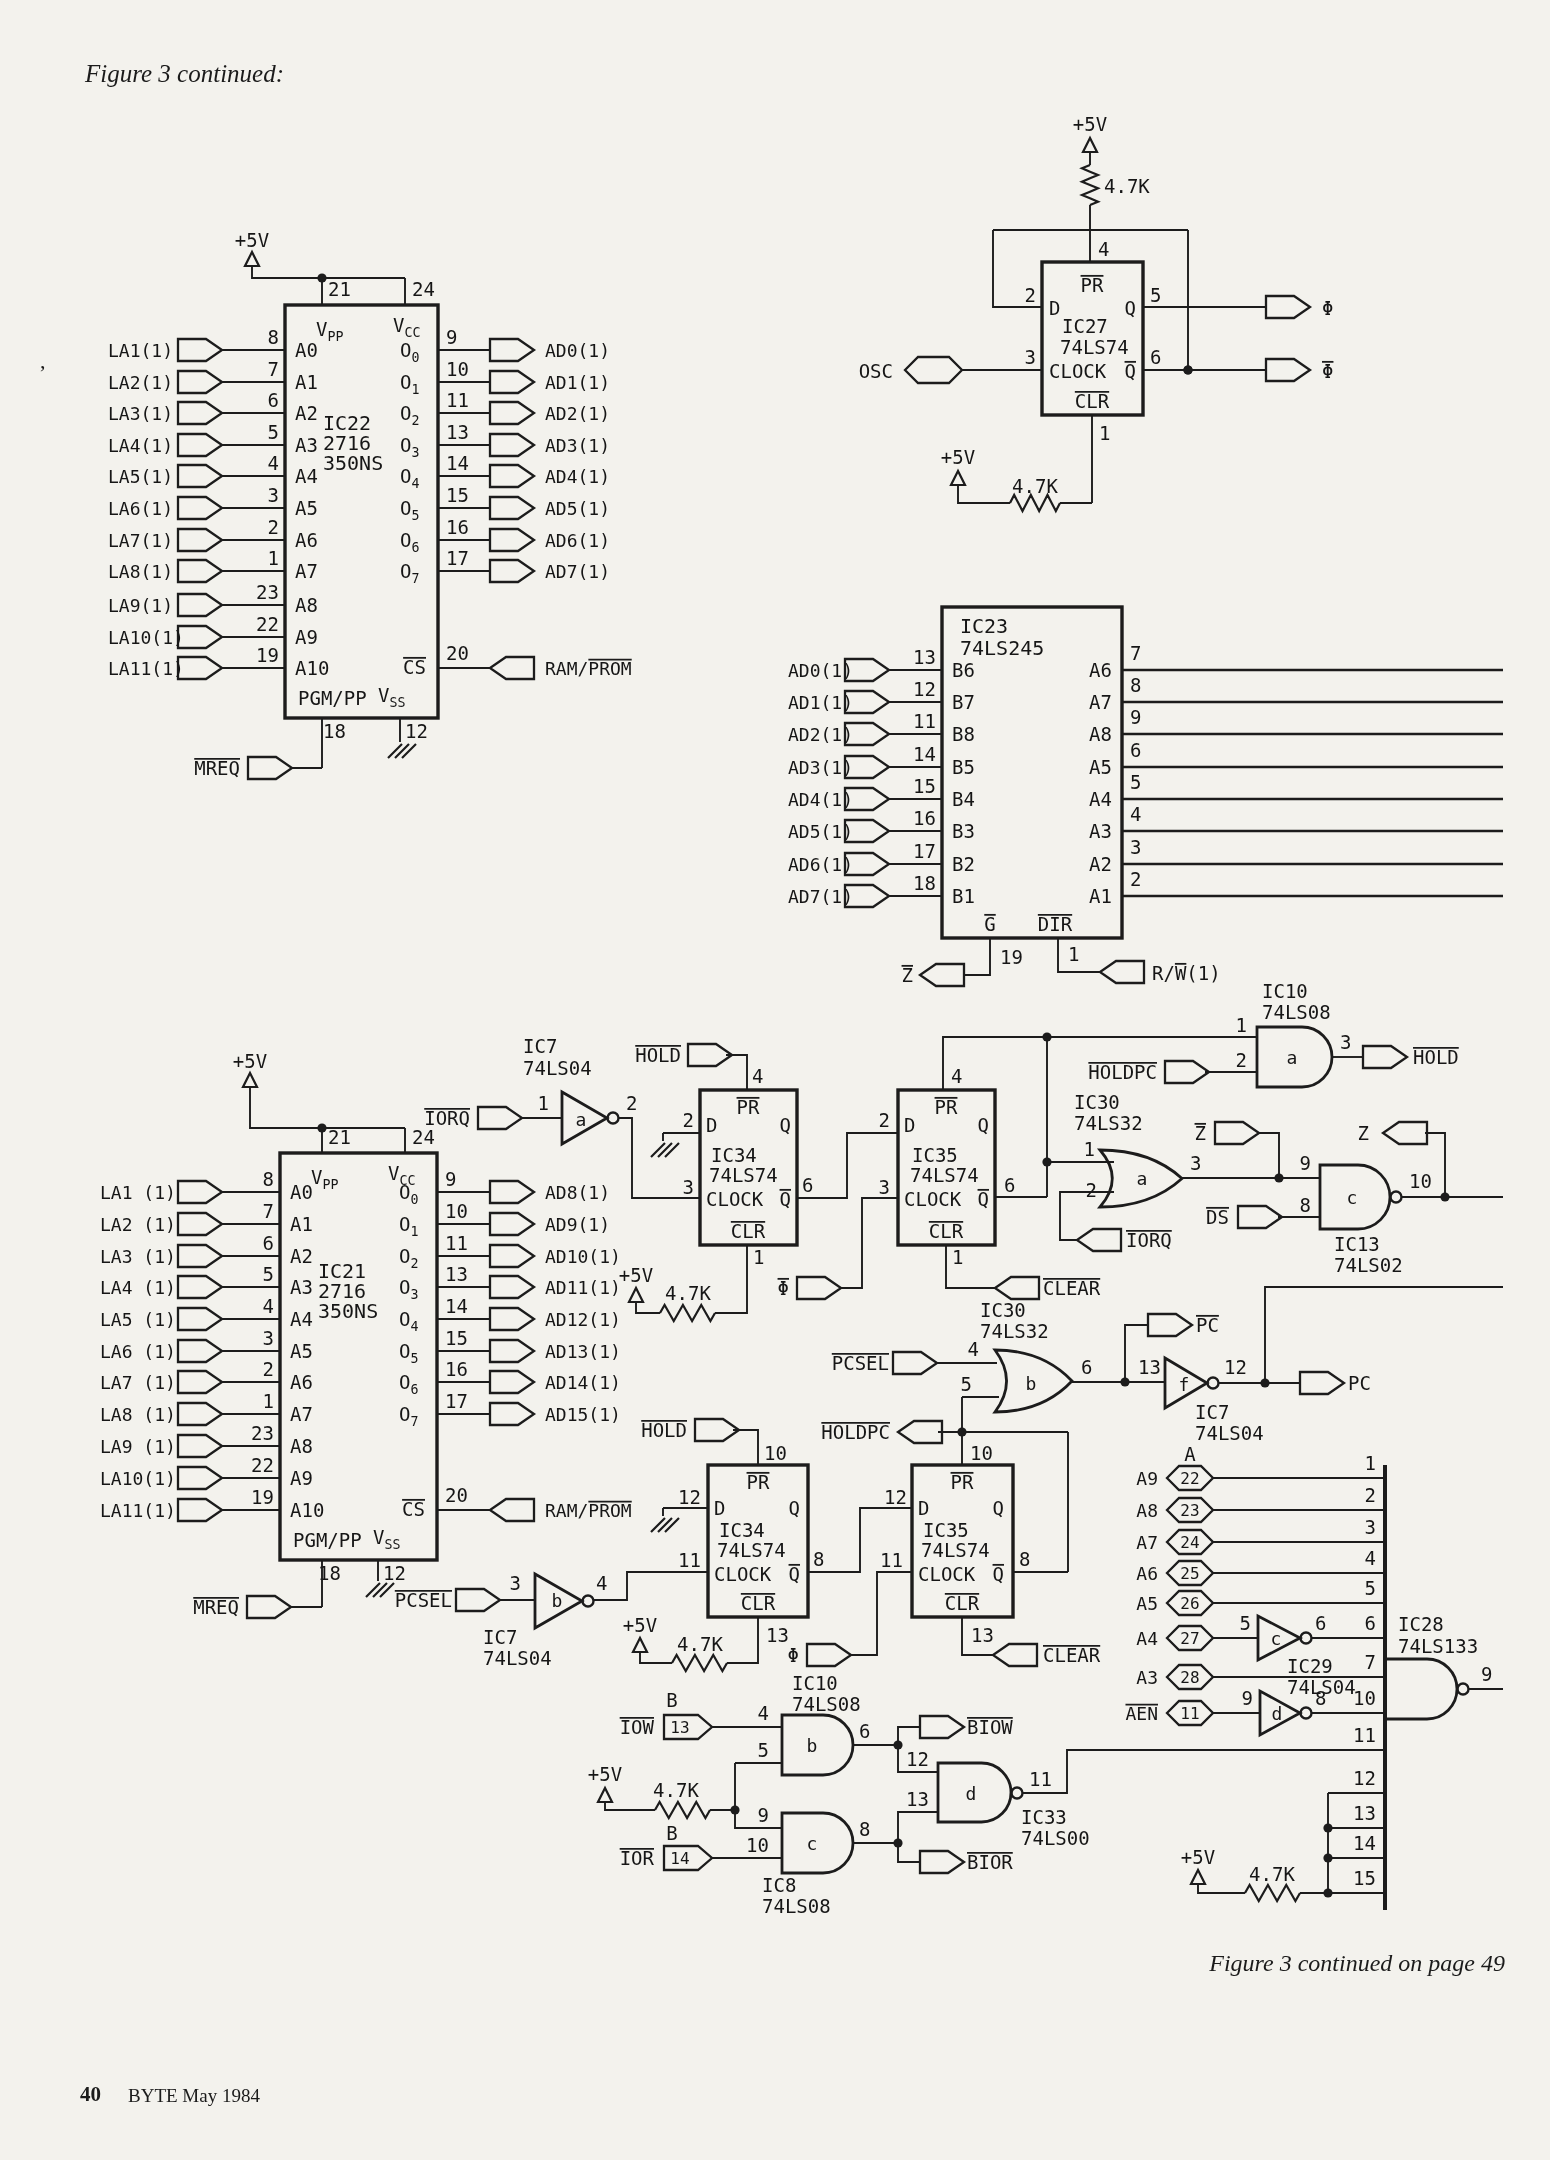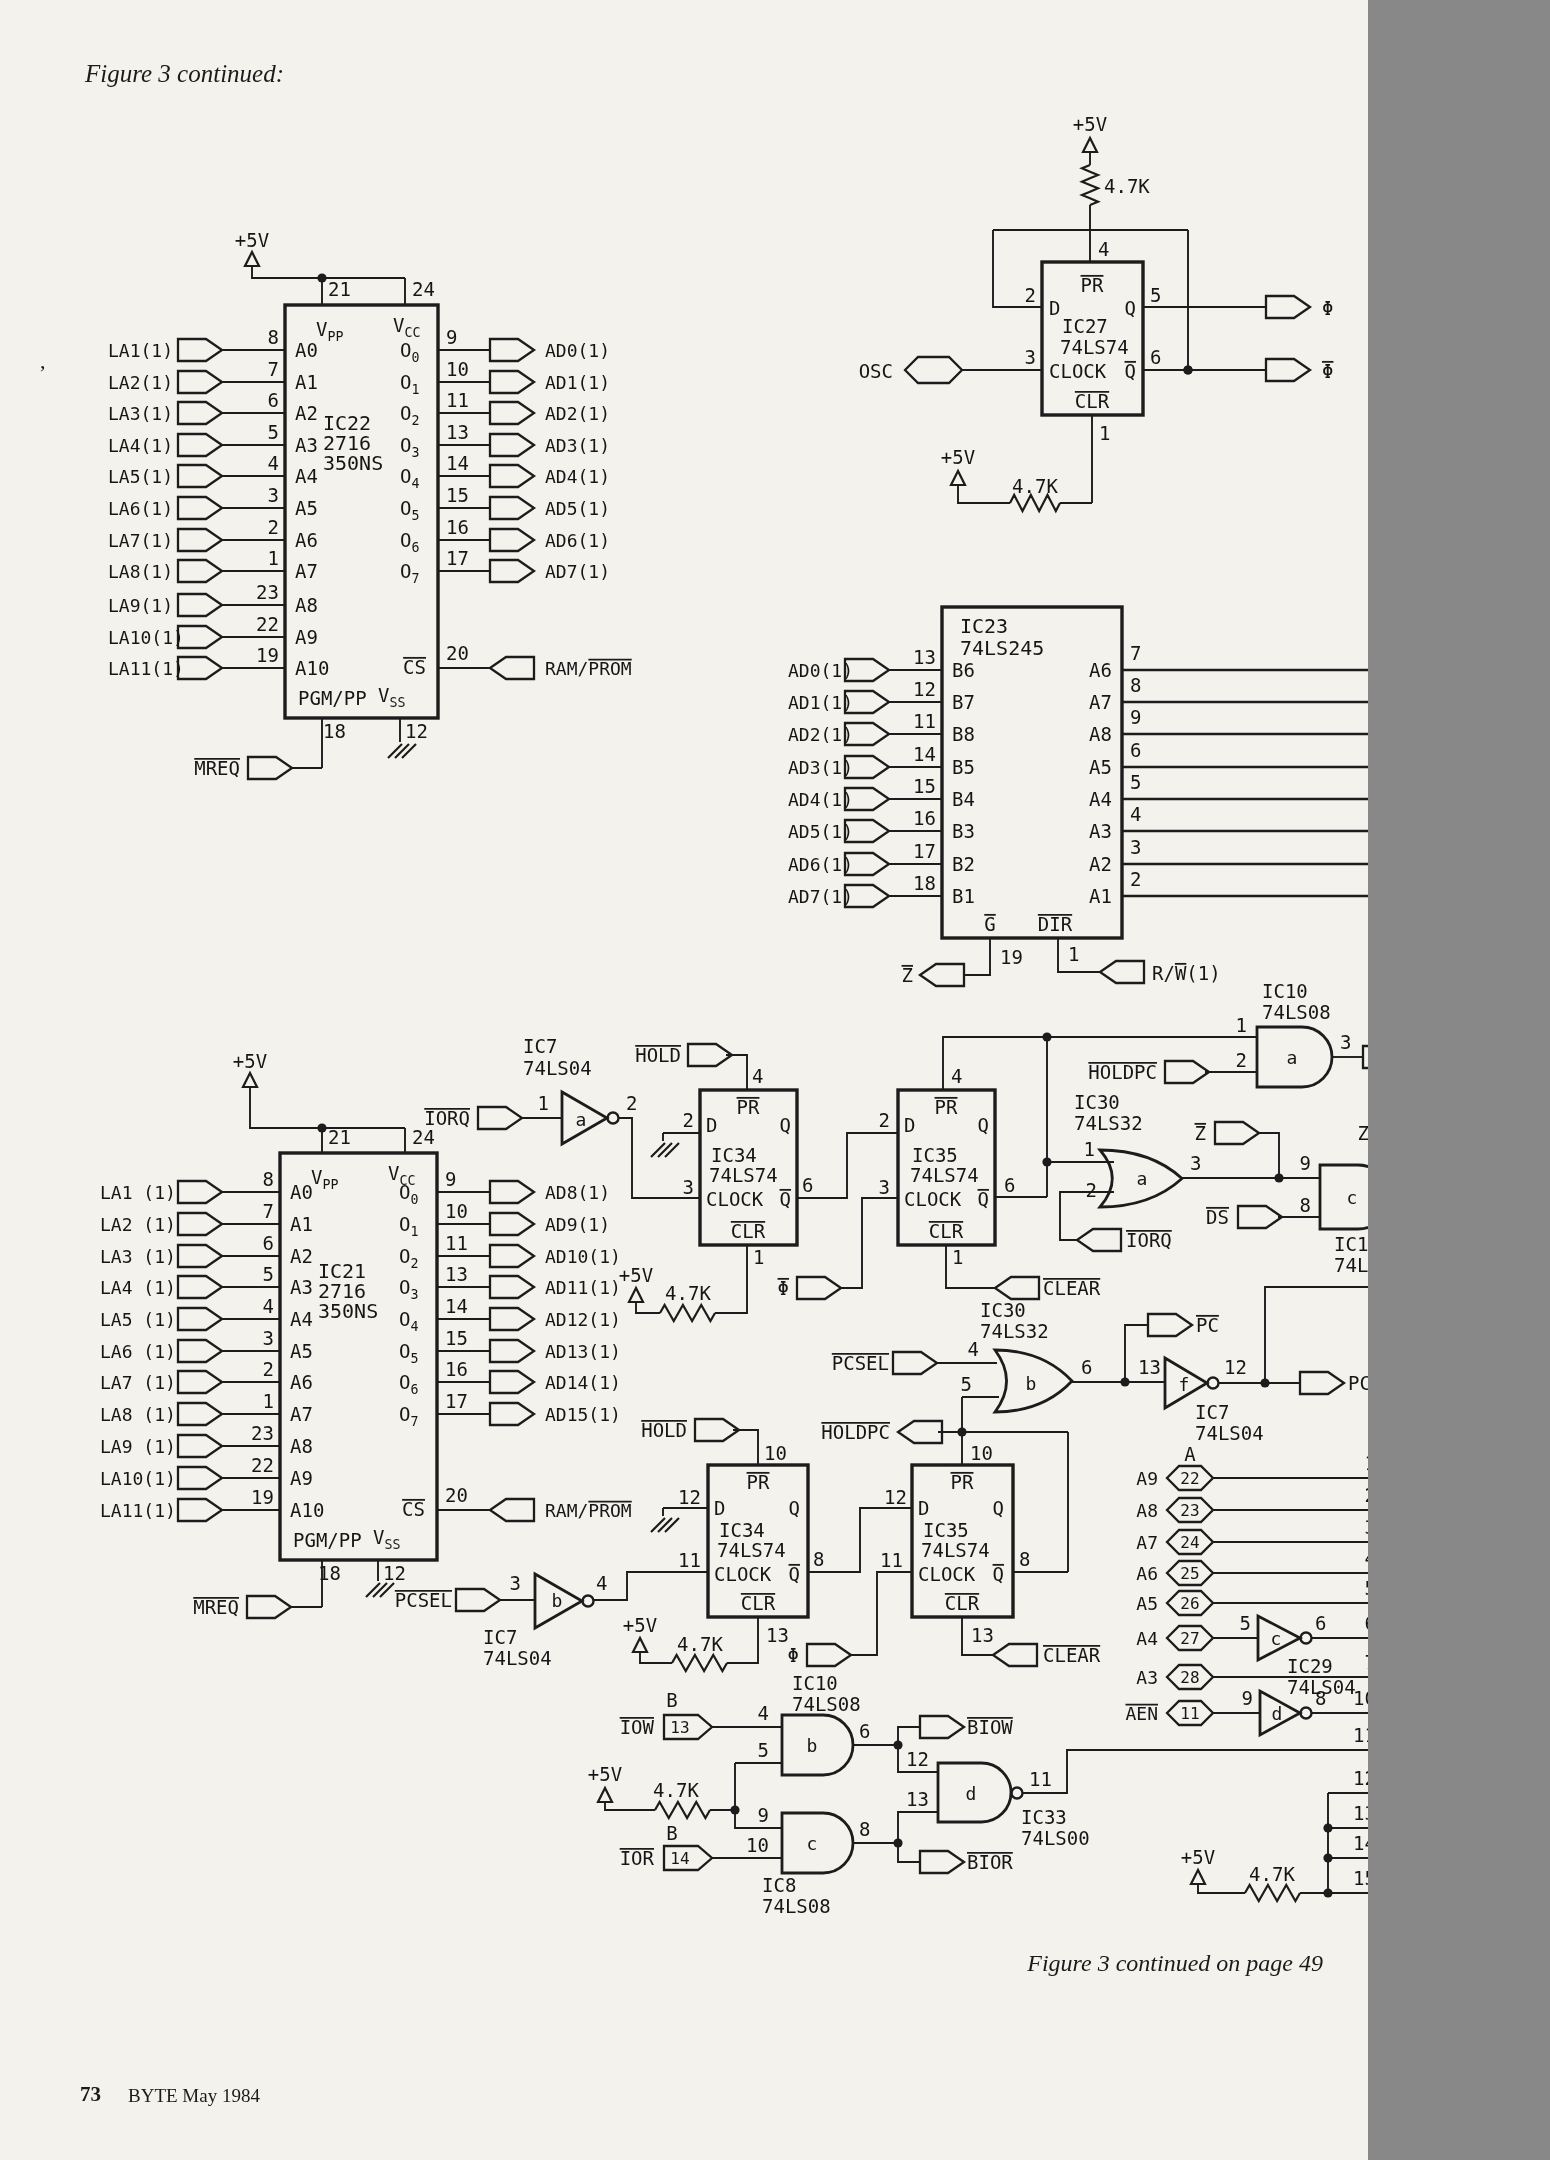--- a/index.html
+++ b/index.html
@@ -1,31 +1,31 @@
 <!DOCTYPE html>
 <html><head>
 <meta charset="utf-8">
 <style>
   html,body{margin:0;padding:0;background:#888;}
-  .page{position:relative;width:1368px;height:2160px;background:#f3f2ed;overflow:hidden;
+  .page{position:relative;width:1550px;height:2160px;background:#f3f2ed;overflow:hidden;
         font-family:"DejaVu Sans Mono", monospace;text-align:center;}
   .sertxt{position:absolute;font-family:"Liberation Serif","DejaVu Serif",serif;color:#1b1b1b;}
   .ital{font-style:italic;}
   #schematic{position:absolute;left:0;top:0;}
   #schematic text{fill:#161616;}
   #schematic tspan.ov{}
 </style>
 </head>
 <body>
 
 <div class="page">
   <div class="sertxt ital" style="left:85px;top:60px;font-size:25px;">Figure 3 continued:</div>
   <div class="sertxt" style="left:40px;top:348px;font-size:22px;">,</div>
   <div class="sertxt ital" style="right:45px;top:1950px;font-size:24px;">Figure 3 continued on page 49</div>
-  <div class="sertxt" style="left:80px;top:2082px;font-size:21px;font-weight:bold;">73</div>
+  <div class="sertxt" style="left:80px;top:2082px;font-size:21px;font-weight:bold;">40</div>
   <div class="sertxt" style="left:128px;top:2085px;font-size:19px;">BYTE May 1984</div>
 
   <svg id="schematic" width="1550" height="2160" viewBox="0 0 1550 2160" xmlns="http://www.w3.org/2000/svg">
       <rect x="285" y="305" width="153" height="413" fill="none" stroke="#1c1c1c" stroke-width="3.4"></rect>
       <path d="M252,252 L245,266 H259 Z" fill="none" stroke="#1c1c1c" stroke-width="2.2"></path>
       <path d="M252,266 V278 H405 M322,278 V305 M405,278 V305" fill="none" stroke="#1c1c1c" stroke-width="1.9"></path>
       <circle cx="322" cy="278" r="4.6" fill="#1c1c1c"></circle>
       <text x="252" y="247" text-anchor="middle" font-size="19">+5V</text>
       <text x="328" y="296" text-anchor="start" font-size="19">21</text>
       <text x="412" y="296" text-anchor="start" font-size="19">24</text>

